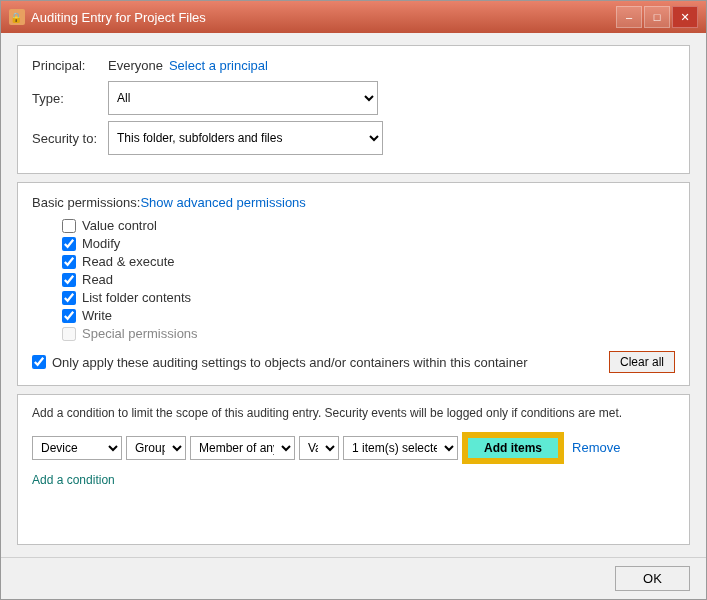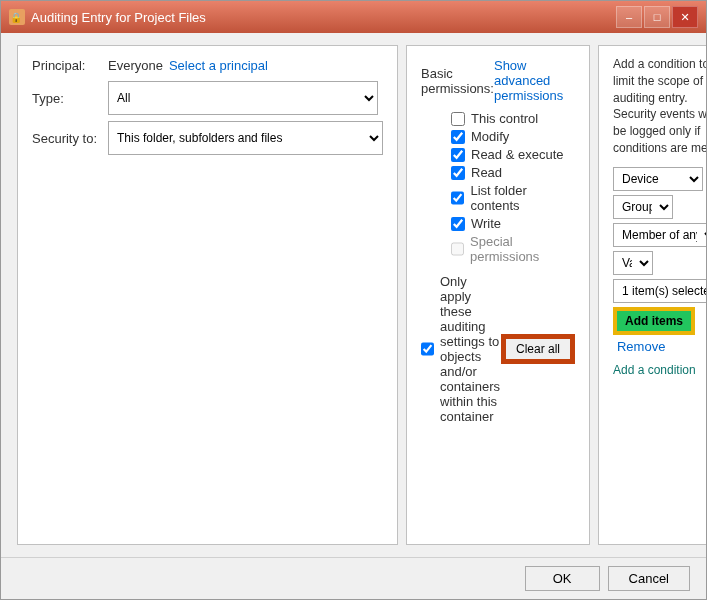--- a/index.html
+++ b/index.html
@@ -68,21 +68,21 @@
       font-size: 11px;
       cursor: pointer;
     }
     .title-btn.close {
       background: #c0392b;
     }
     .window-body {
       flex: 1;
       padding: 12px 16px;
       display: flex;
-      flex-direction: row;
+      flex-direction: column;
       gap: 8px;
       overflow: hidden;
     }
     .section {
       background: white;
       border: 1px solid #c0c0c0;
       padding: 12px 14px;
     }
     .principal-row {
       display: flex;
@@ -165,21 +165,21 @@
     .apply-text {
       display: flex;
       align-items: center;
       gap: 6px;
       color: #333;
       flex: 1;
     }
     .clear-all-btn {
       padding: 3px 10px;
       background: #f0f0f0;
-      border: 5px solid #c2410c;
+      border: 1px solid #c2410c;
       cursor: pointer;
       font-size: 12px;
       white-space: nowrap;
     }
     .condition-section {
       background: white;
       border: 1px solid #c0c0c0;
       padding: 10px 14px;
       flex: 1;
     }
@@ -199,23 +199,23 @@
     select.small-select {
       height: 24px;
       font-size: 12px;
     }
     select.device-select { width: 90px; }
     select.group-select { width: 60px; }
     select.member-select { width: 105px; }
     select.value-select { width: 40px; }
     select.items-select { width: 115px; }
     .add-items-btn {
-      padding: 3px 8px;
-      background: #22c55e;
-      border: 4px solid #eab308;
+      padding: 3px 16px;
+      background: #5eead4;
+      border: 6px solid #eab308;
       cursor: pointer;
       font-size: 12px;
       font-weight: bold;
     }
     .remove-link {
       color: #0066cc;
       cursor: pointer;
       text-decoration: none;
       margin-left: 4px;
     }
@@ -290,21 +290,21 @@
     </div>
 
     <div class="section">
       <div class="section-header">
         <span class="section-label">Basic permissions:</span>
         <a class="advanced-link">Show advanced permissions</a>
       </div>
       <div class="permissions-list">
         <div class="perm-item">
           <input type="checkbox" id="cb-full" style="">
-          <label class="perm-label" for="cb-full">This control</label>
+          <label class="perm-label" for="cb-full">Value control</label>
         </div>
         <div class="perm-item">
           <input type="checkbox" id="cb-modify" checked="" style="">
           <label class="perm-label" for="cb-modify">Modify</label>
         </div>
         <div class="perm-item">
           <input type="checkbox" id="cb-re" checked="" style="">
           <label class="perm-label" for="cb-re">Read &amp; execute</label>
         </div>
         <div class="perm-item">
@@ -357,15 +357,14 @@
         <button class="add-items-btn">Add items</button>
         <a class="remove-link">Remove</a>
       </div>
       <a class="add-condition-link">Add a condition</a>
     </div>
 
   </div>
 
   <div class="footer">
     <button class="footer-btn">OK</button>
-    <button class="footer-btn">Cancel</button>
   </div>
 </div>
 
 </body></html>

